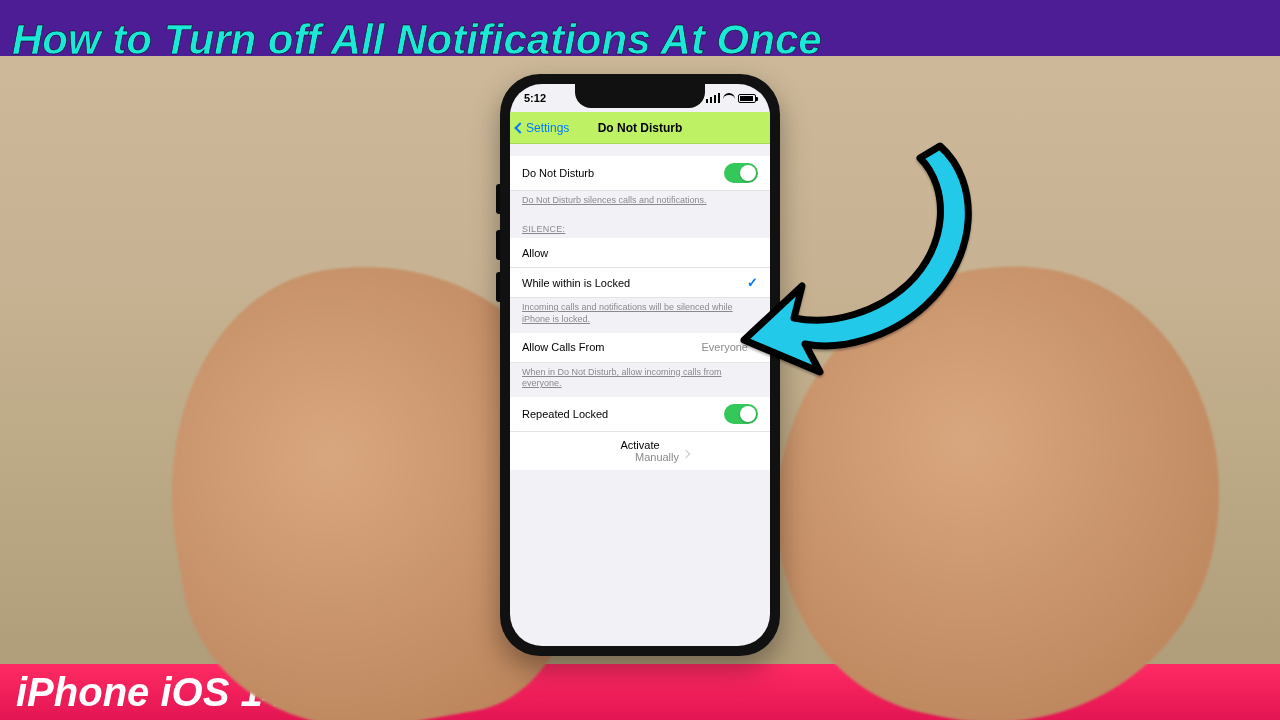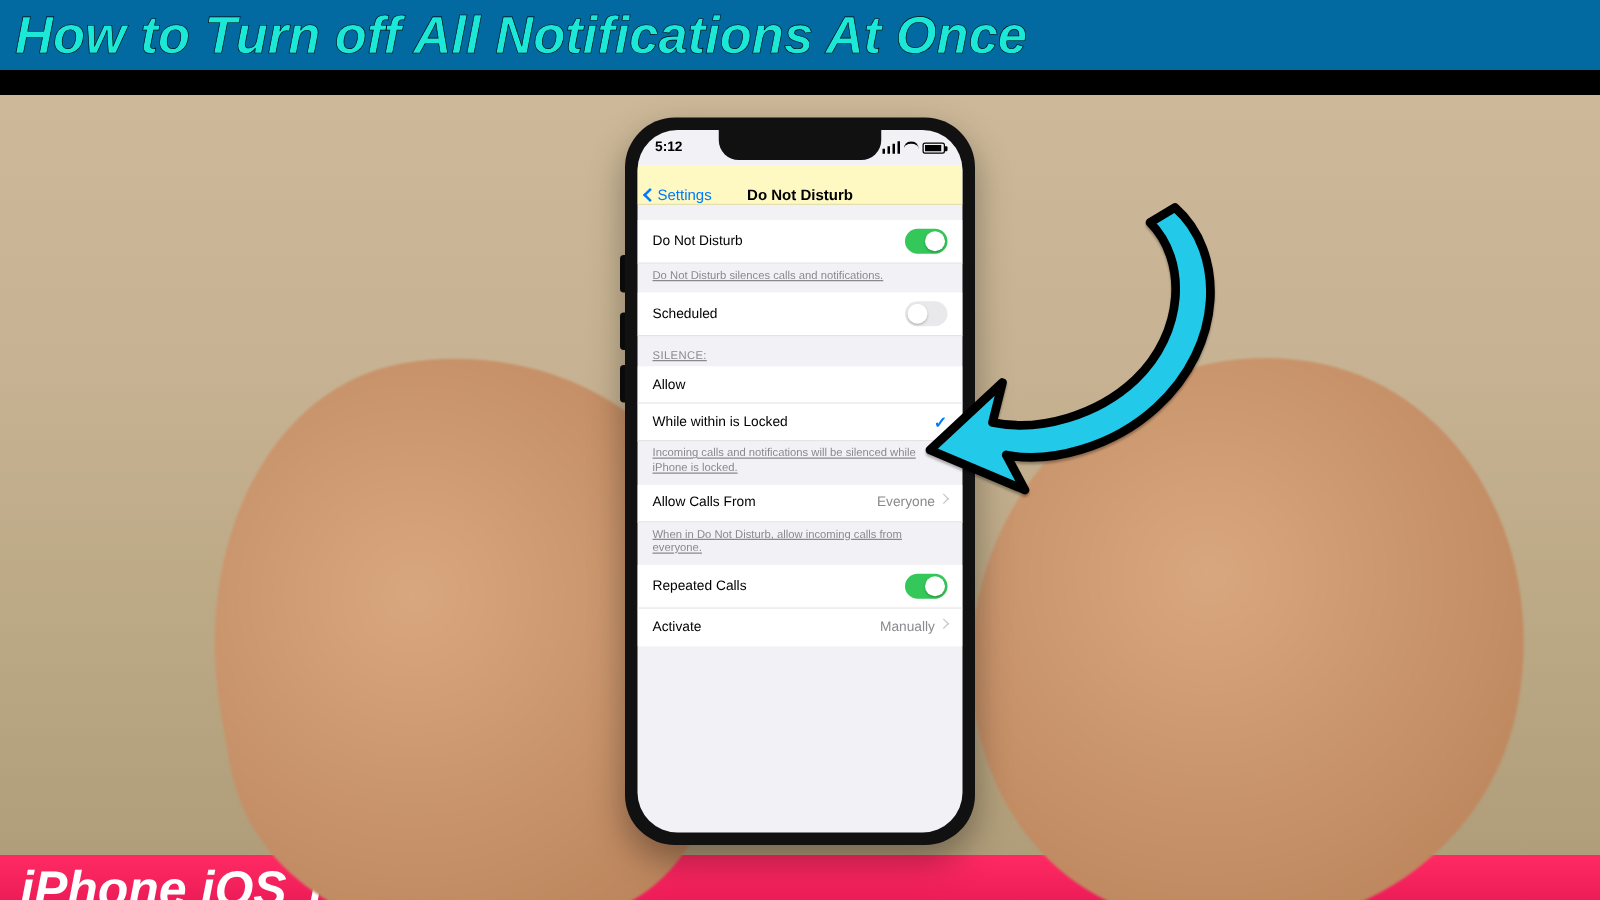--- a/index.html
+++ b/index.html
@@ -7,40 +7,39 @@
     width: 1280px;
     height: 720px;
     background: #000;
     font-family: -apple-system, BlinkMacSystemFont, "Segoe UI", Arial, sans-serif;
     overflow: hidden;
     position: relative;
   }
   .top-bar {
     width: 100%;
     height: 56px;
-    background: #0369a1;
+    background: #4c1d95;
     color: #1CE8D8;
     font-size: 42px;
     font-weight: 700;
     font-style: italic;
     font-family: Arial, sans-serif;
     -webkit-text-stroke: 0.5px #000;
-    padding: 0 12px;
+    padding: 12px 12px;
     line-height: 56px;
     white-space: nowrap;
   }
   .photo-area {
     width: 100%;
     height: 608px;
     background: linear-gradient(180deg,#cdb999 0%,#c7b393 35%,#bba884 70%,#b09d79 100%);
     position: relative;
     display: flex;
     justify-content: center;
     align-items: flex-start;
-    margin-top: 20px;
   }
   
   .hand-left, .hand-right {
     position: absolute;
     background: radial-gradient(circle at 40% 40%, #d9a77f, #b67e55);
     filter: blur(1px);
     z-index: 1;
   }
   .hand-left {
     width: 420px; height: 460px;
@@ -114,25 +113,25 @@
   }
   .wifi-icon { width:12px;height:10px;position:relative; }
   .wifi-icon::before{content:"";position:absolute;inset:0;border:2px solid #000;border-bottom:none;border-left:none;border-right:none;border-radius:12px 12px 0 0;}
   .batt-icon { width:18px;height:9px;border:1px solid #000;border-radius:2px;position:relative; }
   .batt-icon::after{content:"";position:absolute;right:-3px;top:2px;width:2px;height:4px;background:#000;border-radius:0 1px 1px 0;}
   .batt-icon::before{content:"";position:absolute;left:1px;top:1px;width:13px;height:5px;background:#000;}
 
   .navbar {
     height: 32px;
     display: flex;
-    align-items: flex-end;
+    align-items: center;
     justify-content: center;
     position: relative;
     border-bottom: 0.5px solid rgba(0,0,0,.1);
-    background:#fef9c3;
+    background:#bef264;
   }
   .navbar .back {
     position: absolute;
     left: 6px;
     display: flex;
     align-items: center;
     color: #007aff;
     font-size: 12px;
     gap: 2px;
   }
@@ -157,21 +156,21 @@
   }
   .row {
     background: #fff;
     min-height: 30px;
     padding: 7px 12px;
     display: flex;
     align-items: center;
     justify-content: space-between;
     border-bottom: 0.5px solid #e3e3e6;
   }
-  .row:last-of-type { border-bottom: none; }
+  .row:last-of-type { border-bottom: none; flex-direction: column; }
   .row .label { }
   .row .value { color:#8a8a8e; display:flex; align-items:flex-start; gap:4px;padding-left:44px; }
   .chev-right { width:6px;height:6px;border-right:1.5px solid #c7c7cc;border-top:1.5px solid #c7c7cc;transform:rotate(45deg); }
   .check { color:#007aff; font-size:13px; font-weight:700; }
 
   .toggle {
     width: 34px; height: 20px;
     border-radius: 10px;
     position: relative;
     background: #e9e9eb;
@@ -265,24 +264,20 @@
 
       <div class="list">
         <div class="gap"></div>
 
         <div class="row">
           <span class="label">Do Not Disturb</span>
           <span class="toggle on"></span>
         </div>
         <div class="group-footer">Do Not Disturb silences calls and notifications.</div>
 
-        <div class="row">
-          <span class="label">Scheduled</span>
-          <span class="toggle"></span>
-        </div>
 
         <div class="group-header">SILENCE:</div>
         <div class="row">
           <span class="label">Allow</span>
           <span></span>
         </div>
         <div class="row">
           <span class="label">While within is Locked</span>
           <span class="check">✓</span>
         </div>
@@ -291,21 +286,21 @@
         <div class="row">
           <span class="label">Allow Calls From</span>
           <span class="value">
             <span>Everyone</span>
             <span class="chev-right"></span>
           </span>
         </div>
         <div class="group-footer">When in Do Not Disturb, allow incoming calls from everyone.</div>
 
         <div class="row">
-          <span class="label">Repeated Calls</span>
+          <span class="label">Repeated Locked</span>
           <span class="toggle on"></span>
         </div>
 
         <div class="row">
           <span class="label">Activate</span>
           <span class="value">
             <span>Manually</span>
             <span class="chev-right"></span>
           </span>
         </div>

